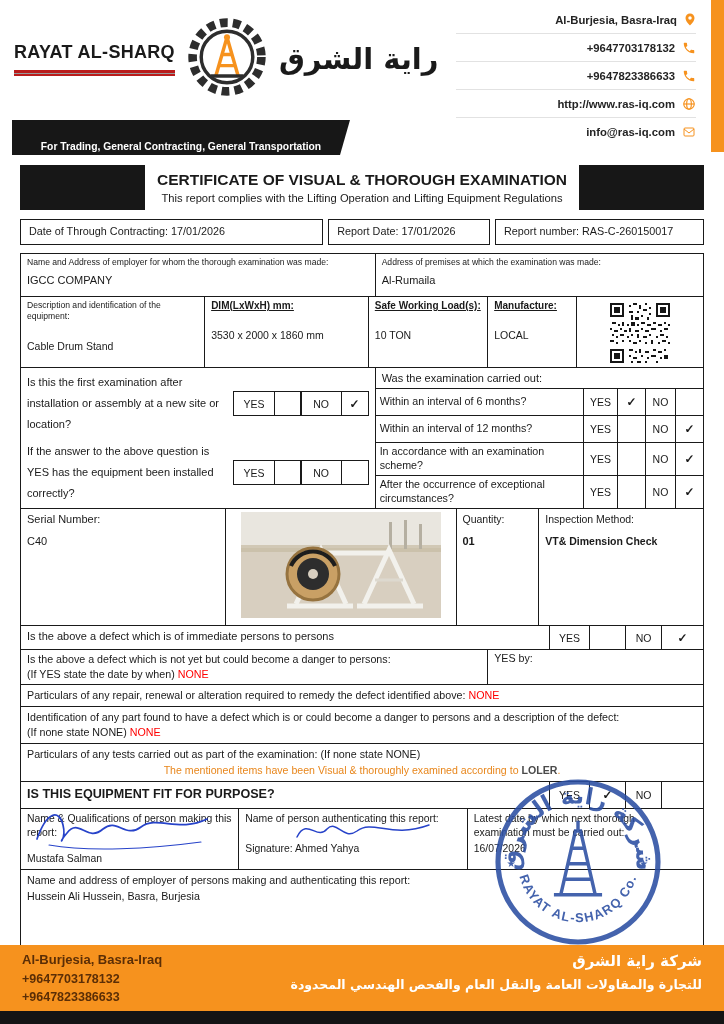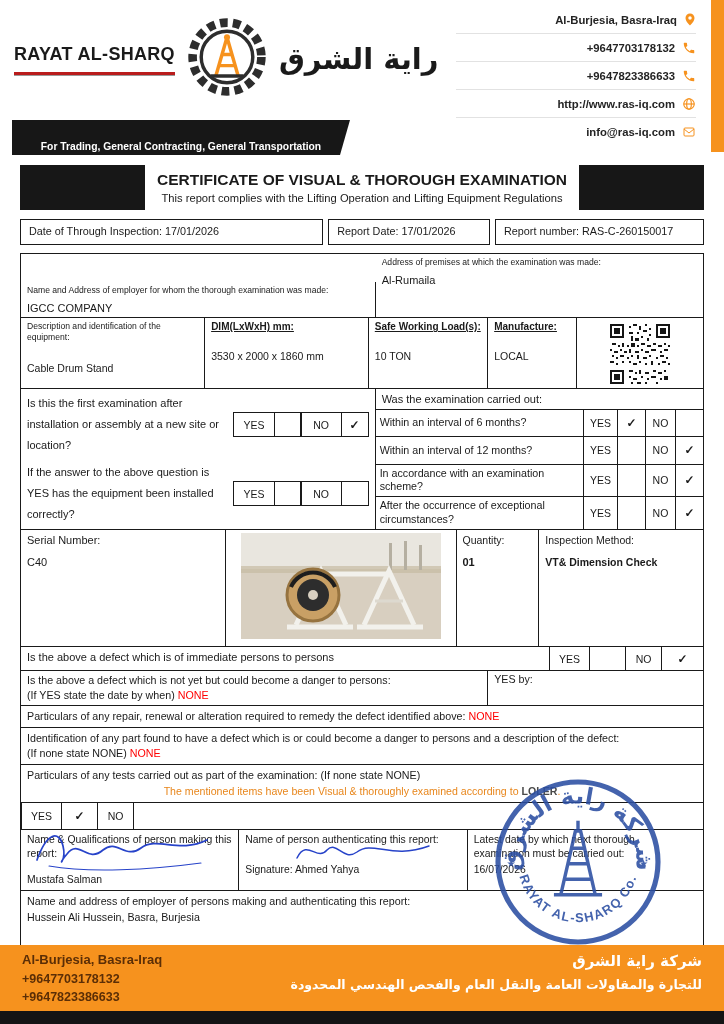--- a/index.html
+++ b/index.html
@@ -4,21 +4,21 @@
 <style>
   * { margin:0; padding:0; box-sizing:border-box; }
   html,body { background:#9a9a9a; }
   body { font-family:"Liberation Sans", sans-serif; color:#1a1a1a; }
   .page { position:relative; width:724px; height:1024px; background:#ffffff; margin:0 auto; overflow:hidden; }
 
   
   .hdr { position:absolute; top:0; left:0; right:0; height:160px; }
   .logo-row { position:absolute; left:14px; top:14px; display:flex; align-items:center; gap:9px; }
   .company-en { font-size:18px; font-weight:bold; letter-spacing:.3px; padding-bottom:7px;
-                border-bottom:3px solid #b91c1c; position:relative; }
+                border-bottom:6px solid #b91c1c; position:relative; }
   .company-en::after { content:""; position:absolute; left:0; right:0; bottom:-4px; height:1px; background:#9a9a9a; }
   .company-ar { font-size:29px; font-weight:bold; font-family:"DejaVu Sans", sans-serif; }
   .tagline { position:absolute; left:12px; top:120px; width:338px; height:35px; background:#171717;
              color:#fff; font-size:10.3px; font-weight:bold; text-align:center; padding-top:20px;
              line-height:1.3; clip-path:polygon(0 0,100% 0,calc(100% - 10px) 100%,0 100%); }
   .contacts { position:absolute; right:28px; top:6px; width:240px; }
   .contact-row { display:flex; justify-content:flex-end; align-items:center; gap:7px; height:28px;
                  border-bottom:1px solid #e2e2e2; font-size:11.3px; font-weight:600; color:#242424; }
   .contact-row:last-child { border-bottom:none; }
   .cicon { display:flex; align-items:center; }
@@ -38,21 +38,21 @@
   .m1{ width:45%; } .m2{ width:24%; } .m3{ width:31%; }
 
   .table { border:1.5px solid #1a1a1a; }
   .trow { display:flex; border-top:1.5px solid #1a1a1a; align-items:stretch; }
   .trow:first-child { border-top:none; }
   .brd-r { border-right:1.5px solid #1a1a1a; }
   .small-label { font-size:8.6px; line-height:1.3; }
   .red { color:#FF0000; }
 
   .r-parties { min-height:42px; }
-  .p-left  { width:52%; padding:3px 6px;margin-top:28px; }
+  .p-left  { width:52%; padding:3px 6px; }
   .p-right { width:48%; padding:3px 6px; }
   .p-value { font-size:11px; margin-top:6px; }
 
   .r-equip { min-height:70px; }
   .eq-c { padding:3px 6px; }
   .eq1{ width:27%; } .eq2{ width:24%; } .eq3{ width:17.5%; } .eq4{ width:13%; }
   .eq5{ width:18.5%; display:flex; justify-content:center; padding-top:6px; }
   .eq-label-b { font-size:10px; font-weight:bold; text-decoration:underline; }
   .eq-value { font-size:10.5px; margin-top:18px; }
 
@@ -213,21 +213,21 @@
       <div class="main-title">CERTIFICATE OF VISUAL &amp; THOROUGH EXAMINATION</div>
       <div class="sub-title">This report complies with the Lifting Operation and Lifting Equipment Regulations</div>
     </div>
     <div class="tbar"></div>
   </section>
 
   <section class="form">
 
     <div class="meta-row">
       <div class="mcell m1">
-        <span>Date of Through Inspection:</span>
+        <span>Date of Through Contracting:</span>
         <span>17/01/2026</span>
       </div>
       <div class="mcell m2">
         <span>Report Date:</span>
         <span>17/01/2026</span>
       </div>
       <div class="mcell m3">
         <span>Report number:</span>
         <span>RAS-C-260150017</span>
       </div>
@@ -487,20 +487,21 @@
 
       <div class="trow r-para r-tests">
         <div>Particulars of any tests carried out as part of the examination: (If none state NONE)</div>
         <div class="tests-note">
           <span>The mentioned items have been Visual &amp; thoroughly examined according to</span>
           <span class="loler">LOLER</span><span>.</span>
         </div>
       </div>
 
       <div class="trow r-fit">
+        <div class="fit-label">IS THIS EQUIPMENT FIT FOR PURPOSE?</div>
         <div class="box-cell box-yes">YES</div>
         <div class="box-cell box-c1">✓</div>
         <div class="box-cell box-no">NO</div>
         <div class="box-cell box-c2"></div>
       </div>
 
       <div class="trow r-sign">
         <div class="sg sg1 brd-r">
           <div>Name &amp; Qualifications of person making this report:</div>
           <div class="sig-name">Mustafa Salman</div>

